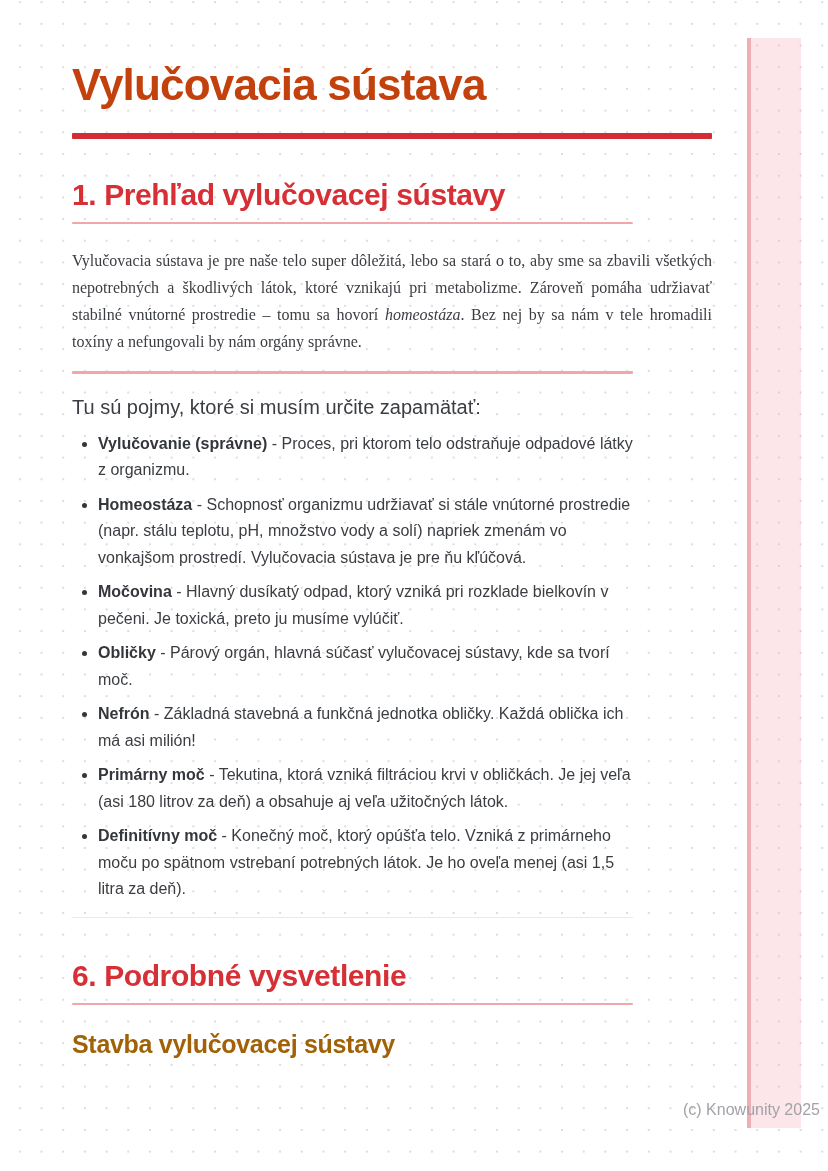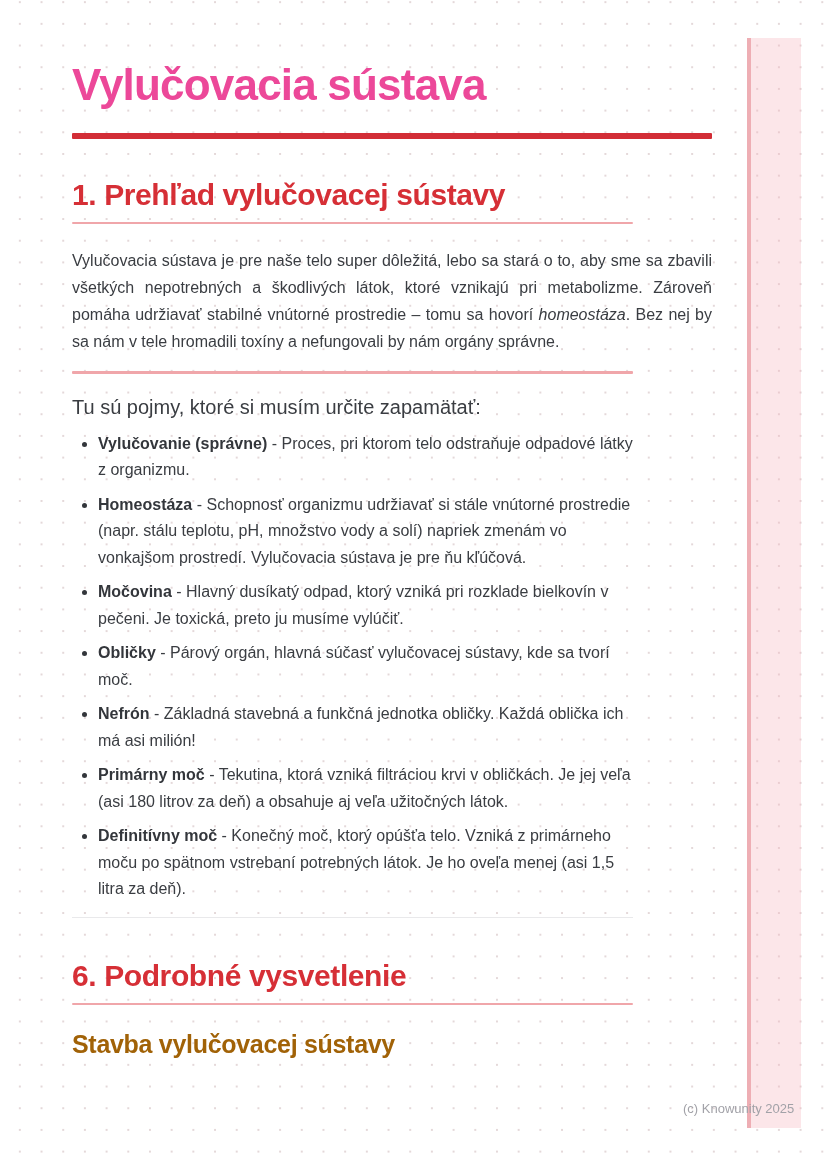--- a/index.html
+++ b/index.html
@@ -34,21 +34,21 @@
     top: 0;
     width: 640px;
     z-index: 2;
   }
   h1.page-title {
     margin: 60px 0 0 0;
     font-size: 44px;
     line-height: 1.15;
     font-weight: 700;
     letter-spacing: -0.8px;
-    color: #ec4899;
+    color: #c2410c;
   }
   .title-rule {
     margin-top: 22px;
     width: 100%;
     height: 6px;
     background: #d22d36;
     border-radius: 1px;
   }
   h2.section-heading {
     margin: 40px 0 0 0;
@@ -66,20 +66,21 @@
     width: 561px;
     height: 2.5px;
     background: #f0a6aa;
     border-radius: 1px;
   }
   p.overview {
     margin: 23px 0 16px 0;
     font-size: 16px;
     line-height: 27px;
     text-align: justify;
+    font-family: Liberation Serif, serif;
   }
   p.overview em { font-style: italic; }
   p.list-intro {
     margin: 20px 0 0 0;
     font-size: 20px;
     line-height: 27px;
   }
   ul.terms {
     margin: 10px 0 0 0;
     padding: 0 0 0 26px;
@@ -105,21 +106,21 @@
     font-size: 25px;
     line-height: 1.2;
     font-weight: 700;
     letter-spacing: -0.3px;
     color: #a16207;
   }
   .footer-credit {
     position: absolute;
     left: 683px;
     top: 1101px;
-    font-size: 13px;
+    font-size: 16px;
     color: #a2a2a8;
     z-index: 3;
     white-space: nowrap;
   }
 </style>
 </head>
 <body>
 
 <div class="stripe"></div>
 

